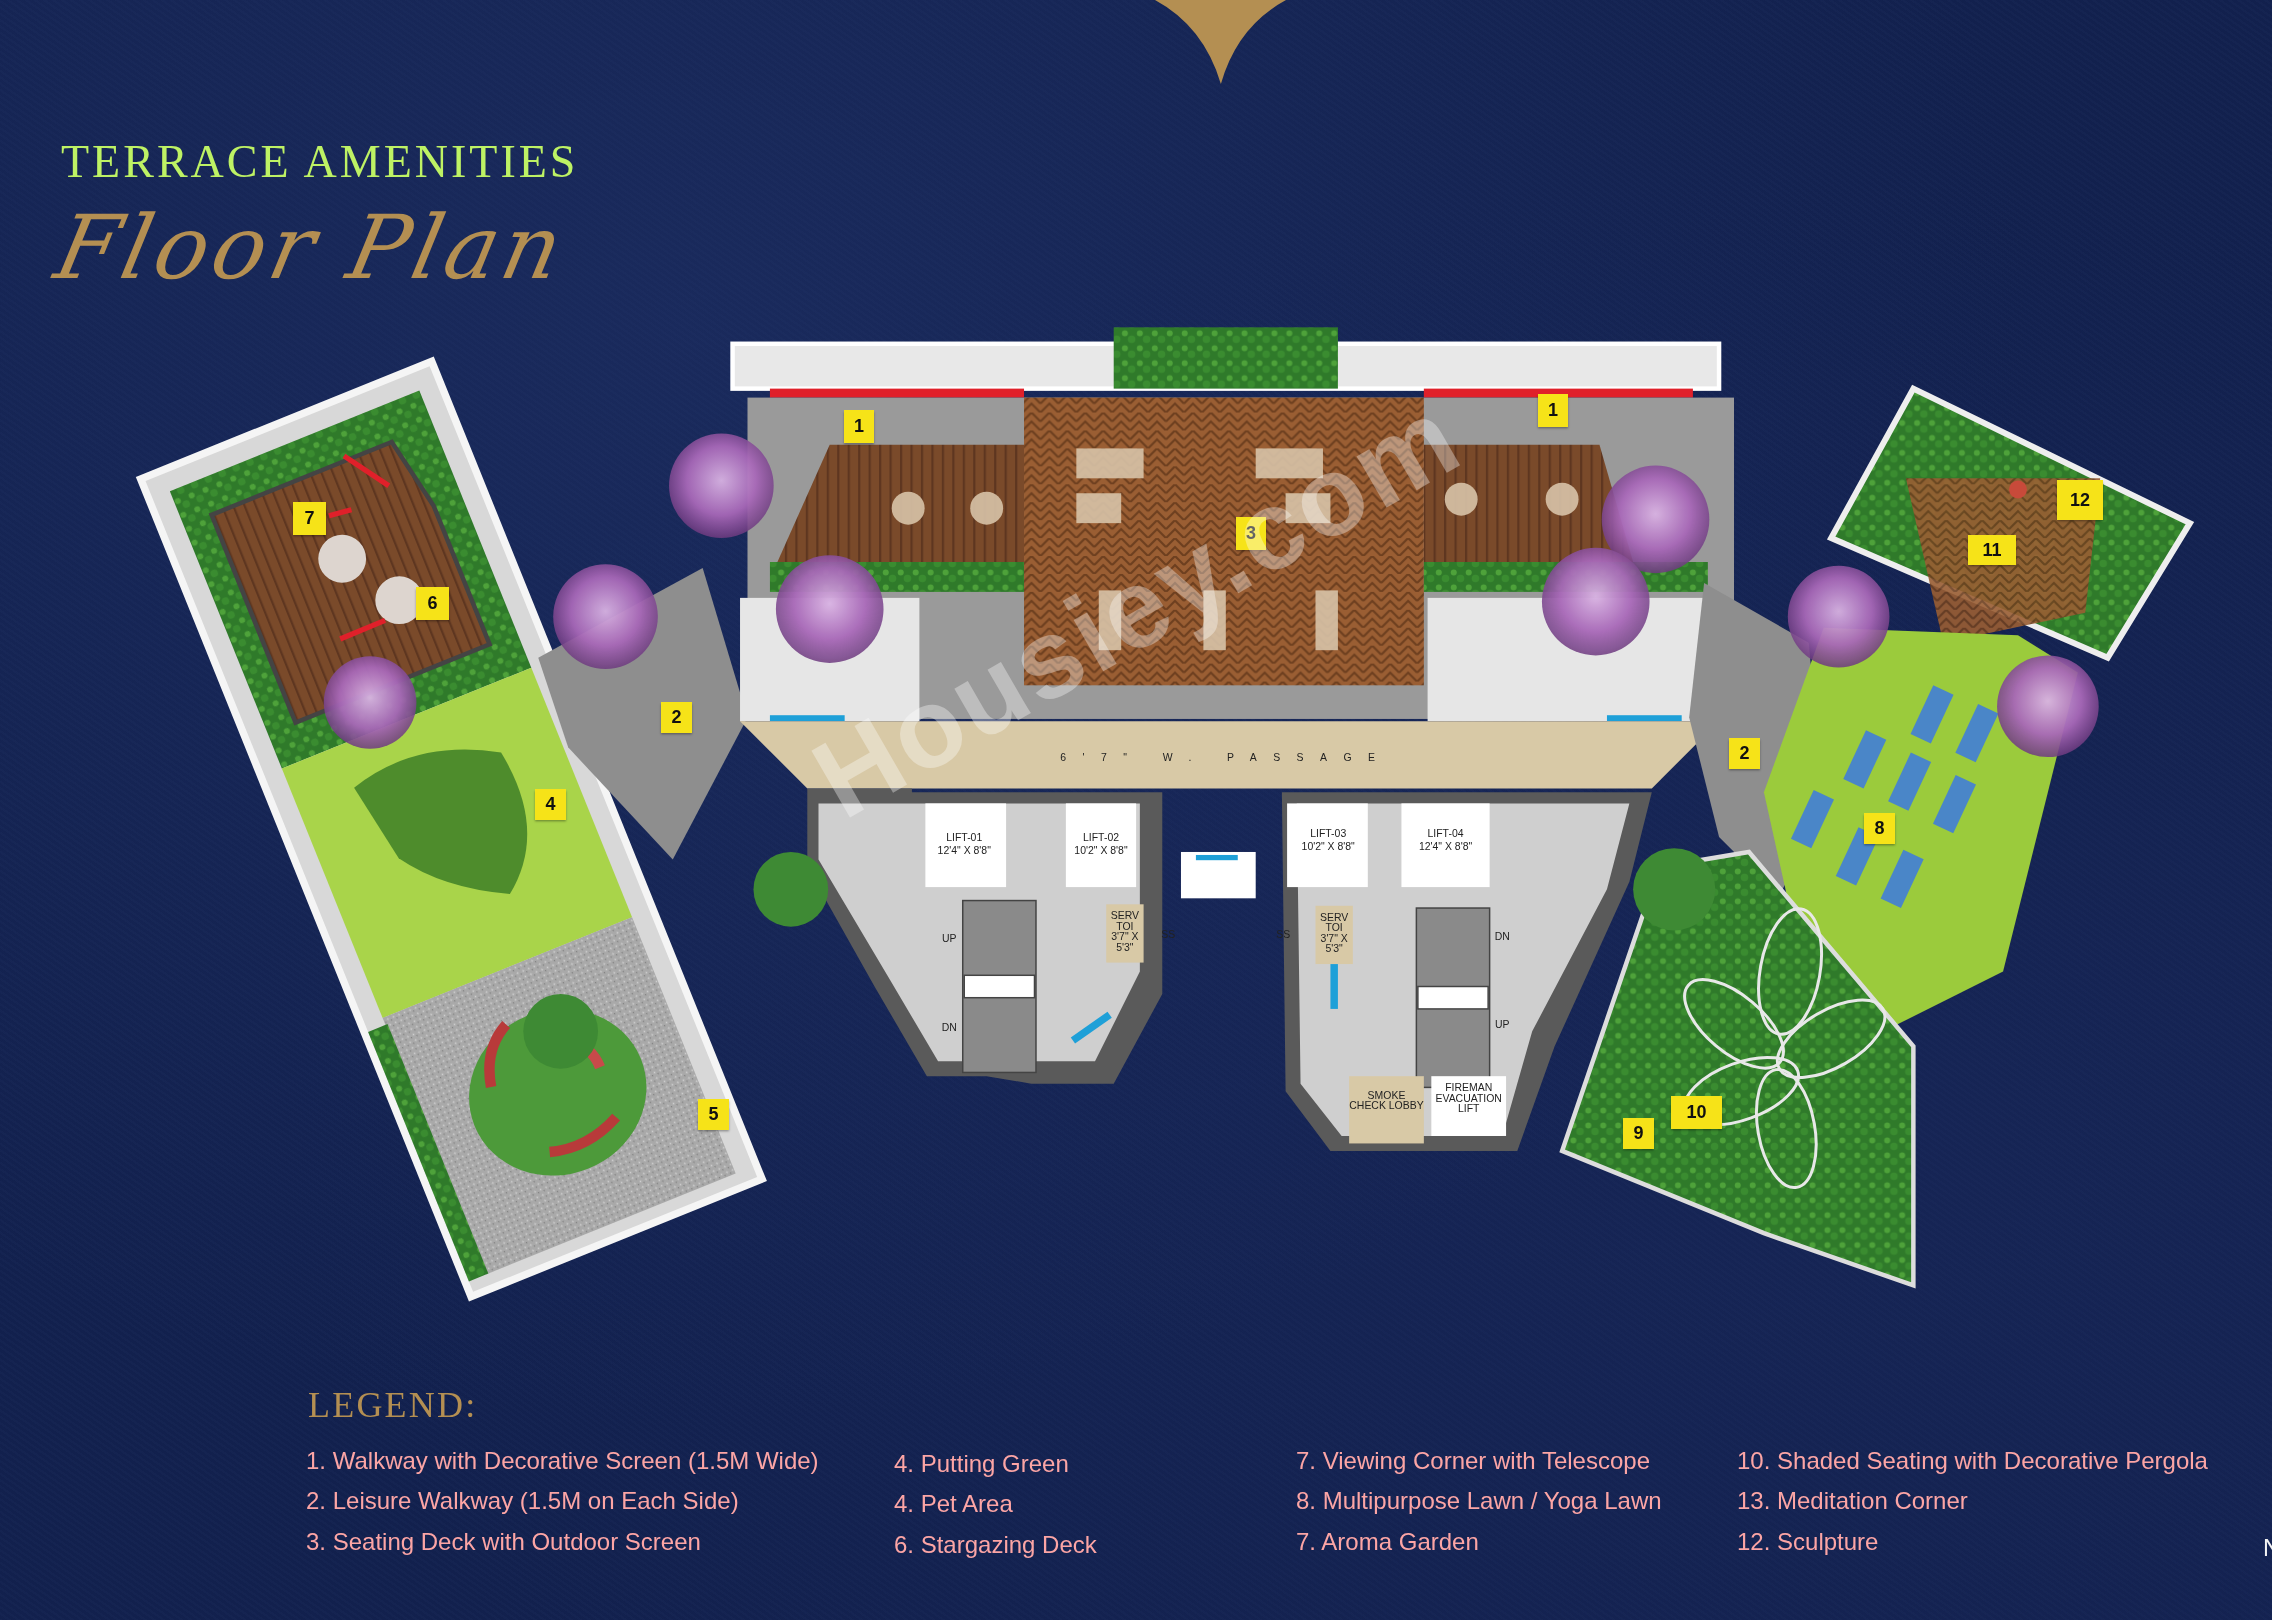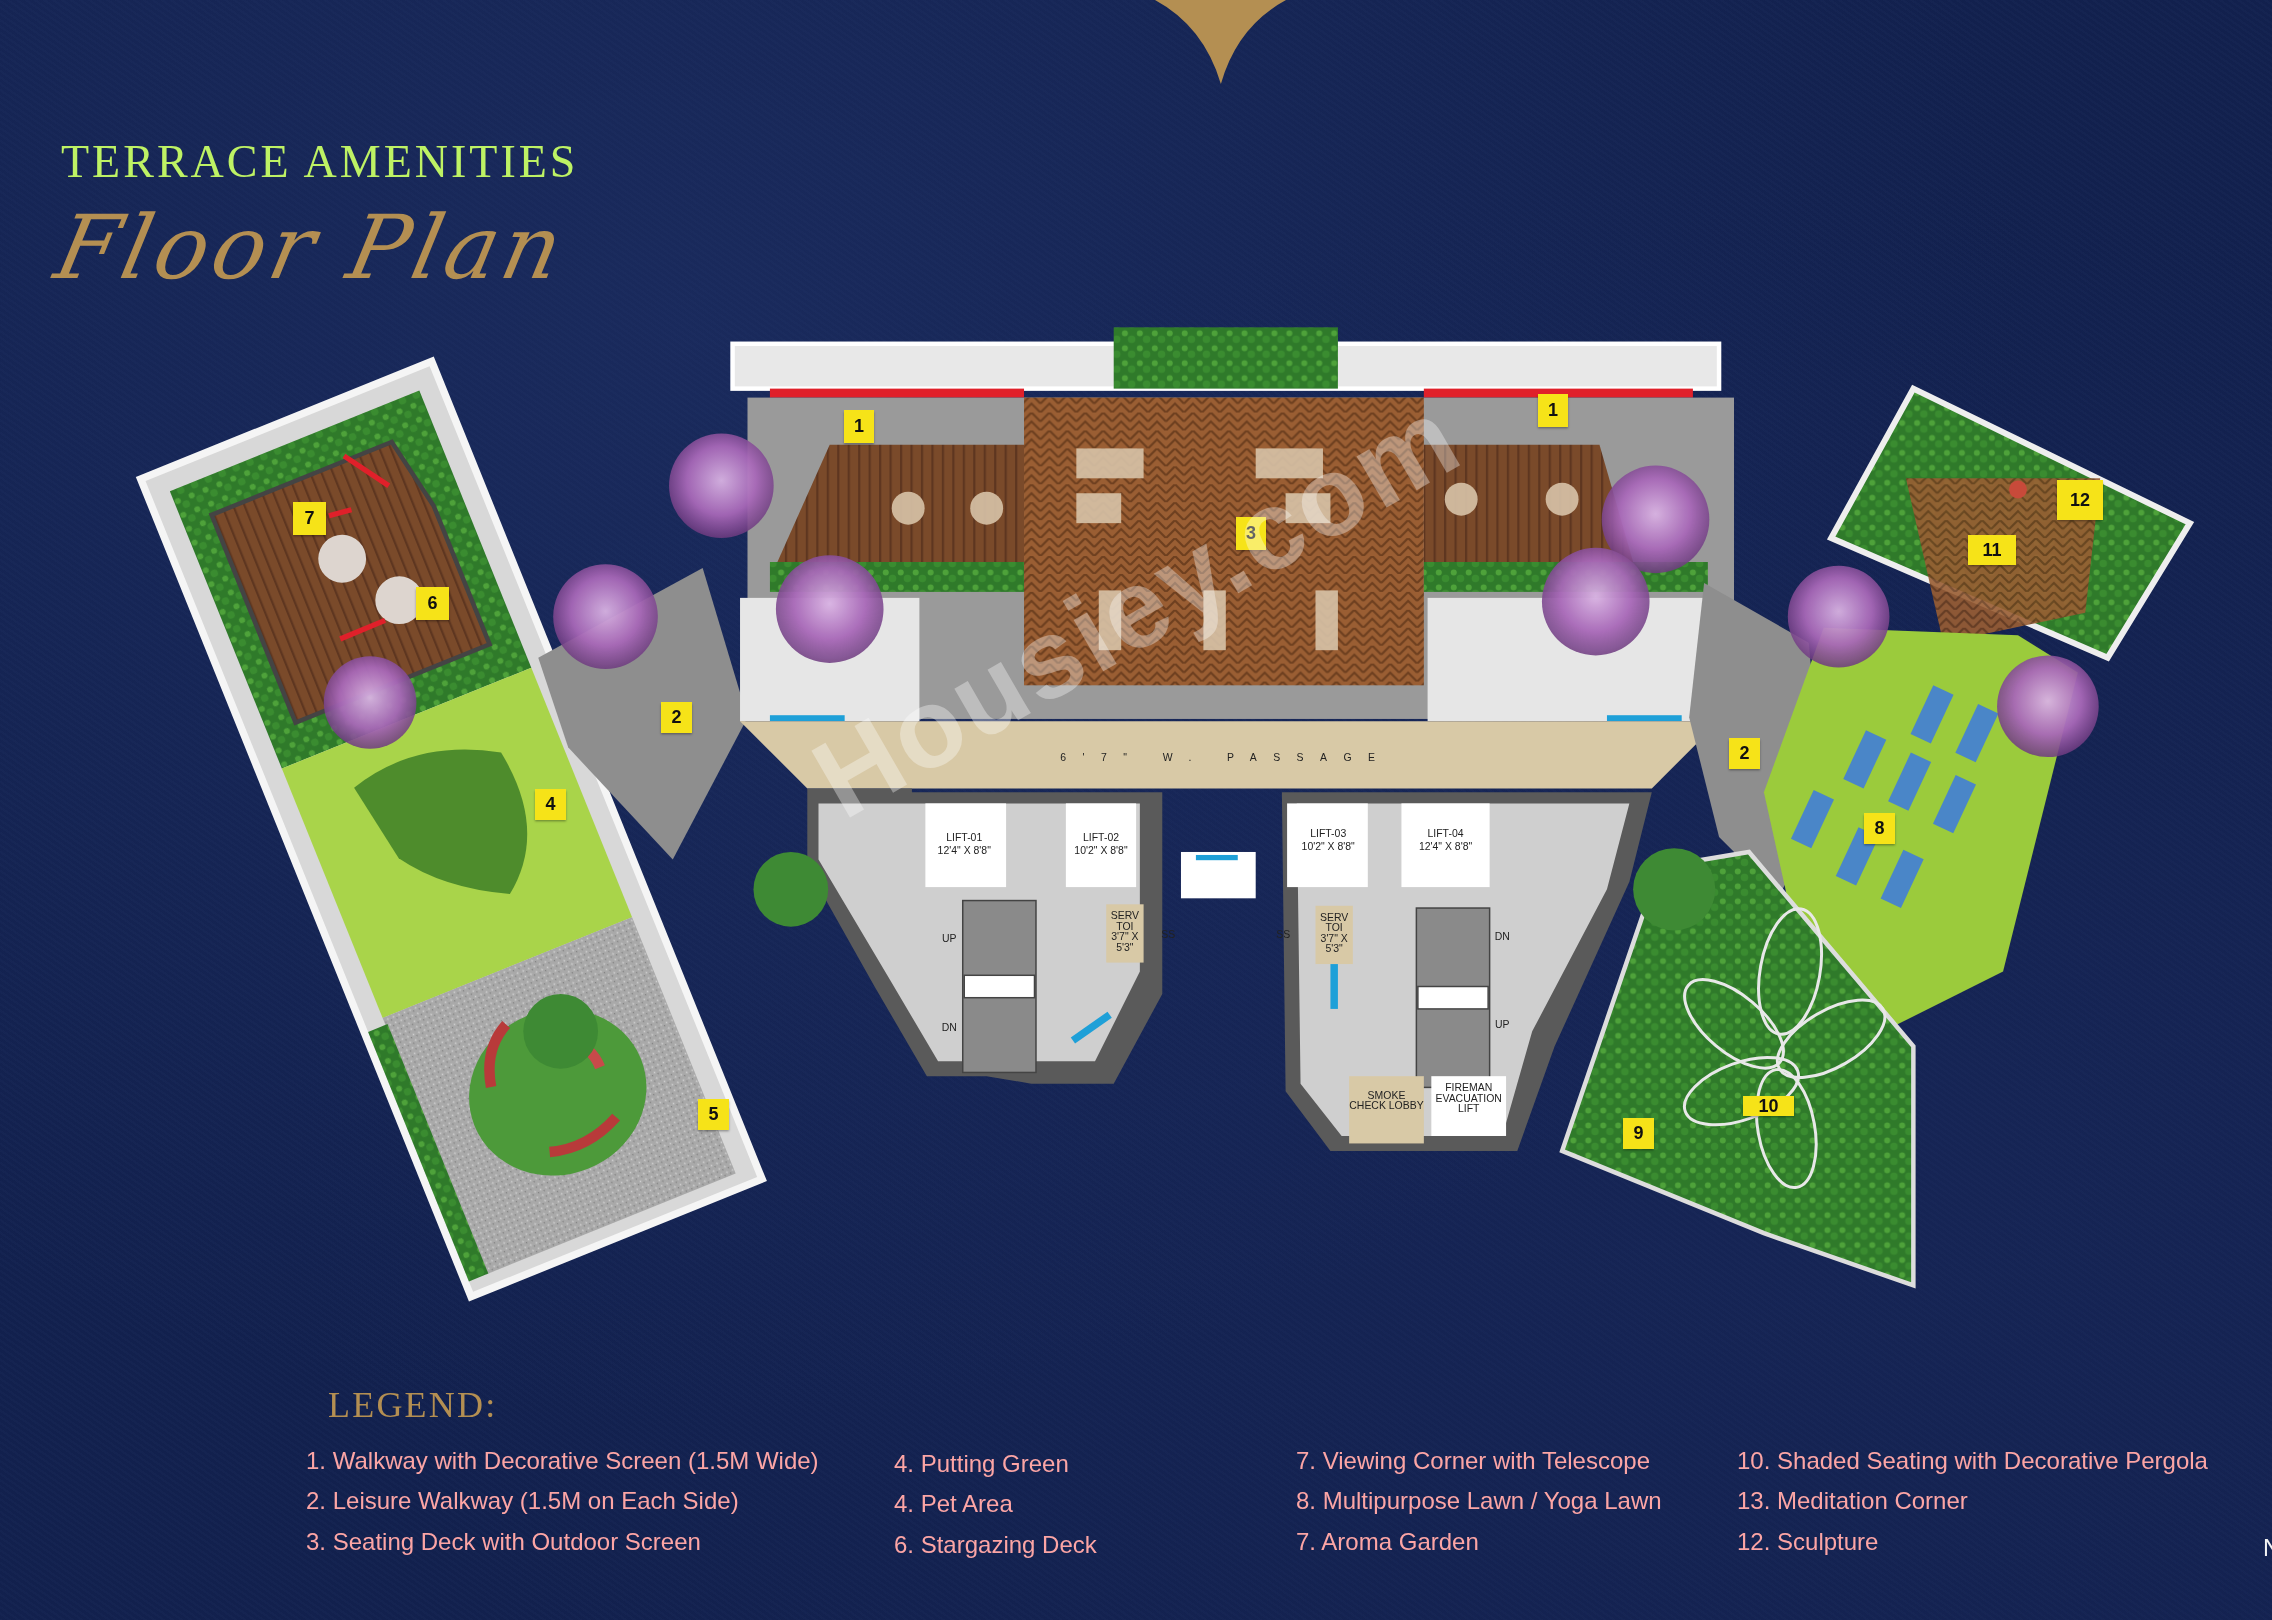--- a/index.html
+++ b/index.html
@@ -13,21 +13,21 @@
           #12214f; }
   .ornament { position:absolute; left:1155px; top:0; width:131px; height:84px; }
   .title { position:absolute; left:61px; top:111px; color:#bef264; font-family:"Liberation Serif", serif;
            font-size:46px; letter-spacing:3px;margin-top:24px; }
   .script { position:absolute; left:58px; top:196px; color:#b48f52; font-family:"DejaVu Serif", serif;
             font-style:italic; font-size:88px; letter-spacing:4.5px; transform:skewX(-12deg); font-weight:300; }
   .plan { position:absolute; left:0; top:0; width:2273px; height:1621px; }
   .marker { position:absolute; background:#f6e318; color:#111; font-weight:bold; font-family:"Liberation Sans", sans-serif;
             font-size:18px; display:flex; align-items:center; justify-content:center; box-shadow:0 1.5px 2.2px rgba(0,0,0,.35); }
   .legend-title { position:absolute; left:308px; top:1384px; color:#b48f52; font-family:"Liberation Serif", serif;
-                  font-size:36px; letter-spacing:2.2px;margin-left:20px; }
+                  font-size:36px; letter-spacing:2.2px; }
   .legend-item { position:absolute; color:#fca5a5; font-size:24px; white-space:nowrap; }
   .cut { position:absolute; color:#f2f2f2; font-size:24px; left:2263px; top:1534px; }
   .watermark { position:absolute; left:792px; top:732px; color:rgba(255,255,255,0.35); font-size:112px;
                font-weight:bold; transform:rotate(-30deg); transform-origin:left top; letter-spacing:3px; }
   .roomtxt { font-family:"Liberation Sans", sans-serif; fill:#222; font-size:14px; text-anchor:middle; }
 </style>
 </head>
 <body>
 
 <div class="bg"></div>
@@ -224,21 +224,21 @@
   <div class="marker" style="left:1538px;top:394px;width:30px;height:33px">1</div>
   <div class="marker" style="left:661px;top:702px;width:31px;height:31px">2</div>
   <div class="marker" style="left:1729px;top:738px;width:31px;height:31px">2</div>
   <div class="marker" style="left:1236px;top:517px;width:30px;height:33px">3</div>
   <div class="marker" style="left:535px;top:789px;width:31px;height:31px">4</div>
   <div class="marker" style="left:698px;top:1099px;width:31px;height:31px">5</div>
   <div class="marker" style="left:416px;top:587px;width:33px;height:33px">6</div>
   <div class="marker" style="left:293px;top:502px;width:33px;height:33px">7</div>
   <div class="marker" style="left:1864px;top:813px;width:31px;height:31px">8</div>
   <div class="marker" style="left:1623px;top:1118px;width:31px;height:31px">9</div>
-  <div class="marker" style="left:1743px;top:1096px;width:51px;height:20px">10</div>
+  <div class="marker" style="left:1671px;top:1096px;width:51px;height:33px">10</div>
   <div class="marker" style="left:1968px;top:535px;width:48px;height:30px">11</div>
   <div class="marker" style="left:2057px;top:480px;width:46px;height:40px">12</div>
 </div>
 
 <div class="watermark">Housiey.com</div>
 
 <div>
   <div class="legend-title">LEGEND:</div>
   <div class="legend-item" style="left:306px;top:1447px">1. Walkway with Decorative Screen (1.5M Wide)</div>
   <div class="legend-item" style="left:306px;top:1487px">2. Leisure Walkway (1.5M on Each Side)</div>

